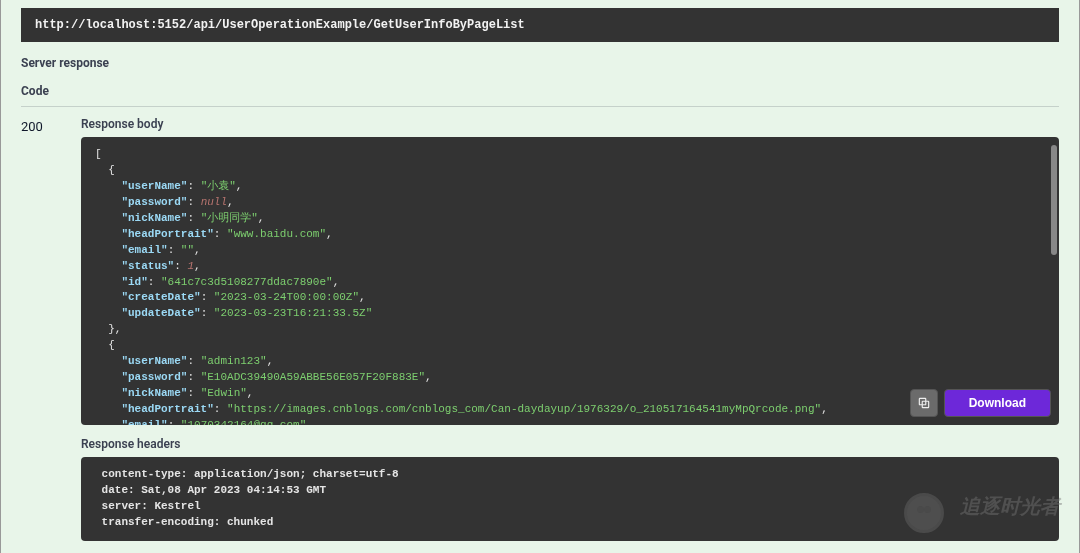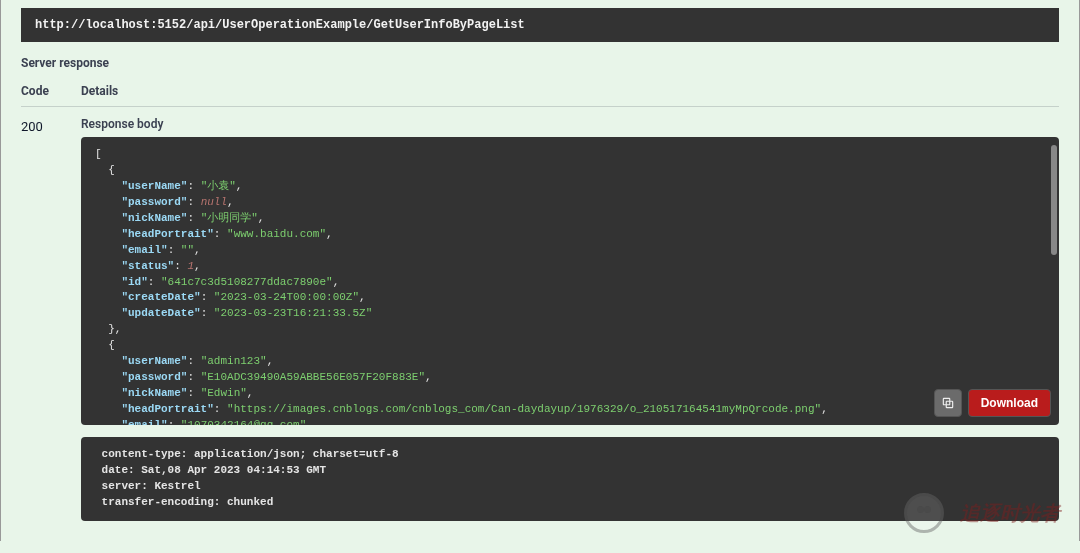--- a/index.html
+++ b/index.html
@@ -118,50 +118,49 @@
       height: 28px;
       background: #6b6b6b;
       border: 1px solid #555;
       border-radius: 4px;
       display: flex;
       align-items: center;
       justify-content: center;
       cursor: pointer;
     }
     .download-btn {
-      background: #b91c1c;
+      background: #6d28d9;
       color: #fff;
       border: 1px solid #555;
       border-radius: 4px;
-      padding: 6px 12px;
+      padding: 6px 24px;
       font-size: 12px;
       font-weight: 600;
       cursor: pointer;
     }
     .scroll-thumb {
       position: absolute;
       right: 2px;
       top: 8px;
       width: 6px;
       height: 110px;
       background: #888;
       border-radius: 3px;
     }
     .watermark {
       position: fixed;
       right: 20px;
       bottom: 20px;
       opacity: 0.45;
       display: flex;
-      align-items: center;
       gap: 16px;
       pointer-events: none;
       font-weight: 700;
       font-size: 20px;
-      color: #7f1d1d;
+      color: #737373;
       font-style: italic;
     }
     .wm-circle {
       width: 40px;
       height: 40px;
       border: 3px solid #666;
       border-radius: 50%;
       position: relative;
       display:flex;
       align-items:center;
@@ -178,21 +177,20 @@
   </style>
 </head>
 <body>
 
 <div class="container">
   <div class="url-box">http://localhost:5152/api/UserOperationExample/GetUserInfoByPageList</div>
 
   <div class="section-title">Server response</div>
   <div class="table-header">
     <div class="col-code">Code</div>
-    <div class="col-details">Details</div>
   </div>
 
   <div class="response-row">
     <div class="code-val">200</div>
     <div class="details-col">
       <div class="sub-title">Response body</div>
       <div class="code-block-wrap">
         <div class="code-block" id="response-body">[
   {
     <span class="k">"userName"</span>: <span class="s">"小袁"</span>,
@@ -229,20 +227,21 @@
           <div class="icon-btn">
             <svg width="14" height="14" viewBox="0 0 24 24" fill="none" stroke="#eee" stroke-width="2">
               <rect x="9" y="9" width="11" height="11" rx="1"></rect>
               <rect x="4" y="4" width="11" height="11" rx="1"></rect>
             </svg>
           </div>
           <button class="download-btn">Download</button>
         </div>
       </div>
 
+      <div class="sub-title">Response headers</div>
       <div class="headers-block"> content-type: application/json; charset=utf-8 
  date: Sat,08 Apr 2023 04:14:53 GMT 
  server: Kestrel 
  transfer-encoding: chunked </div>
     </div>
   </div>
 
 </div>
 
 <div class="watermark">

